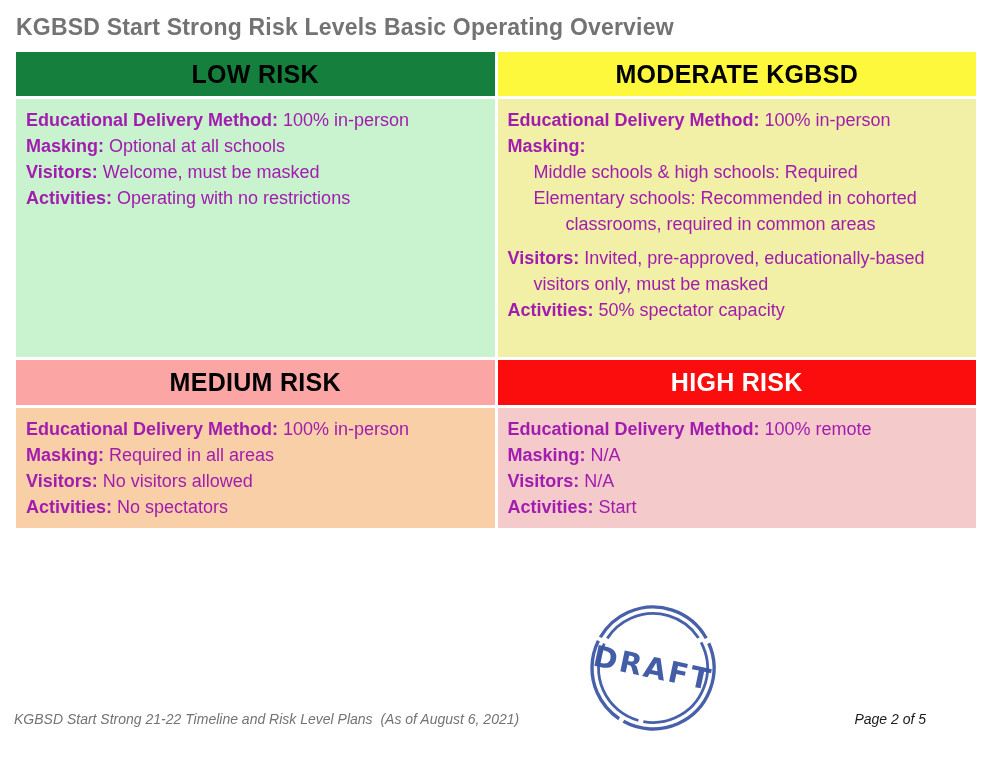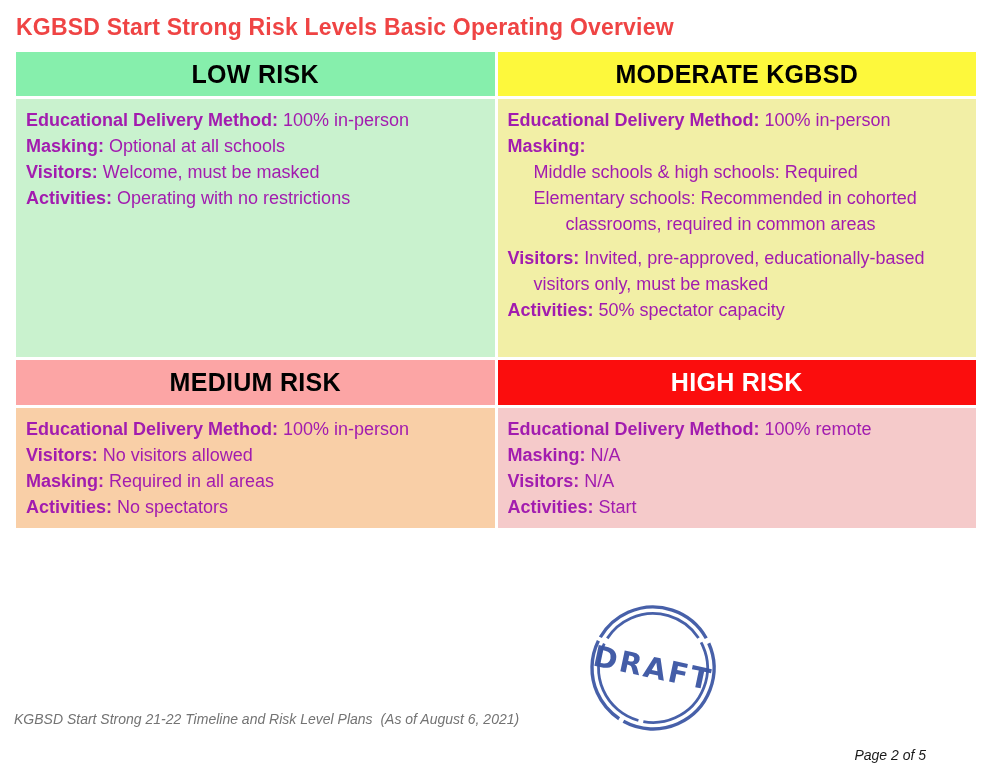--- a/index.html
+++ b/index.html
@@ -5,33 +5,33 @@
   html, body { margin: 0; padding: 0; background: #ffffff; }
   body {
     width: 992px; height: 763px;
     font-family: "Liberation Sans", sans-serif;
     position: relative; overflow: hidden;
   }
   .page { position: relative; width: 992px; height: 763px; background: #ffffff; }
 
   .title {
     position: absolute; left: 16px; top: 14px; margin: 0;
-    font-size: 23px; font-weight: bold; color: #ef4444; letter-spacing: 0.2px;
+    font-size: 23px; font-weight: bold; color: #737373; letter-spacing: 0.2px;
   }
 
   .risk-grid {
     position: absolute; left: 16px; top: 52px; width: 960px;
     display: grid; grid-template-columns: 1fr 1fr;
     grid-template-rows: 44px 258px 45px 120px; gap: 3px;
   }
   .hdr {
     display: flex; align-items: center; justify-content: center;
     font-weight: bold; font-size: 25px; color: #000000; letter-spacing: 0.3px;
   }
-  .bg-low-h  { background: #86efac; }
+  .bg-low-h  { background: #15803d; }
   .bg-low    { background: #c9f2ce; }
   .bg-mod-h  { background: #fdf83c; }
   .bg-mod    { background: #f2efa6; }
   .bg-med-h  { background: #fca5a5; }
   .bg-med    { background: #f9cfa7; }
   .bg-high-h { background: #fb0d0d; }
   .bg-high   { background: #f5caca; }
   .hdr.white { color: #ffffff; }
 
   .cell {
@@ -44,21 +44,21 @@
   .hang1 { padding-left: 26px; text-indent: -26px; margin-top: 8px; }
   .maxw { max-width: 436px; }
 
   .stamp { position: absolute; left: 583px; top: 598px; width: 140px; height: 140px; }
 
   .footer-left {
     position: absolute; left: 14px; top: 711px;
     font-style: italic; font-size: 14px; color: #737373; white-space: pre-wrap;
   }
   .footer-right {
-    position: absolute; right: 66px; top: 747px;
+    position: absolute; right: 66px; top: 711px;
     font-style: italic; font-size: 14px; color: #1a1a1a;
   }
 </style>
 </head>
 <body>
 
 <div class="page">
 
   <h1 class="title">KGBSD Start Strong Risk Levels Basic Operating Overview</h1>
 
@@ -81,22 +81,22 @@
       <div class="line indent1-hang2"><b></b><span>Elementary schools: Recommended in cohorted classrooms, required in common areas</span></div>
       <div class="line hang1 maxw"><b>Visitors:</b><span> Invited, pre-approved, educationally-based visitors only, must be masked</span></div>
       <div class="line"><b>Activities:</b><span> 50% spectator capacity</span></div>
     </div>
 
     <div class="hdr bg-med-h">MEDIUM RISK</div>
     <div class="hdr bg-high-h white">HIGH RISK</div>
 
     <div class="cell bg-med">
       <div class="line"><b>Educational Delivery Method:</b><span> 100% in-person</span></div>
+      <div class="line"><b>Masking:</b><span> Required in all areas</span></div>
       <div class="line"><b>Visitors:</b><span> No visitors allowed</span></div>
-      <div class="line"><b>Masking:</b><span> Required in all areas</span></div>
       <div class="line"><b>Activities:</b><span> No spectators</span></div>
     </div>
 
     <div class="cell bg-high">
       <div class="line"><b>Educational Delivery Method:</b><span> 100% remote</span></div>
       <div class="line"><b>Masking:</b><span> N/A</span></div>
       <div class="line"><b>Visitors:</b><span> N/A</span></div>
       <div class="line"><b>Activities:</b><span> Start</span></div>
     </div>
 

